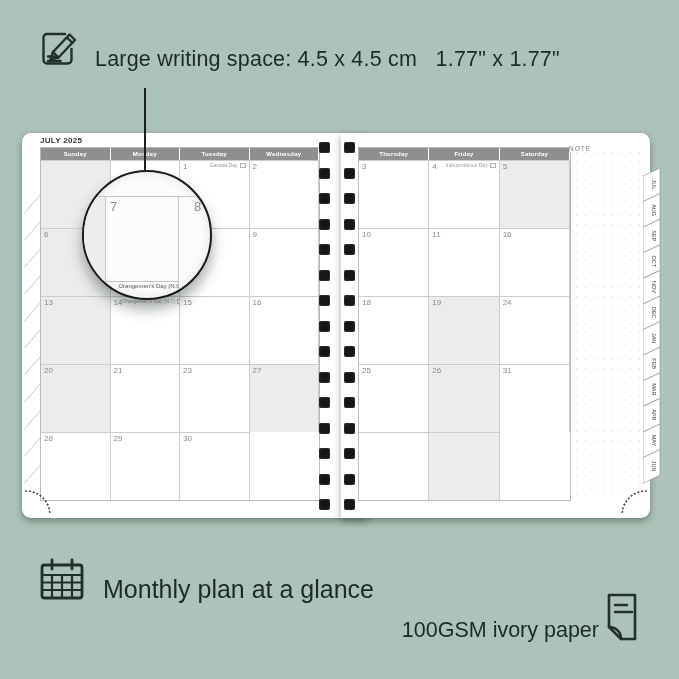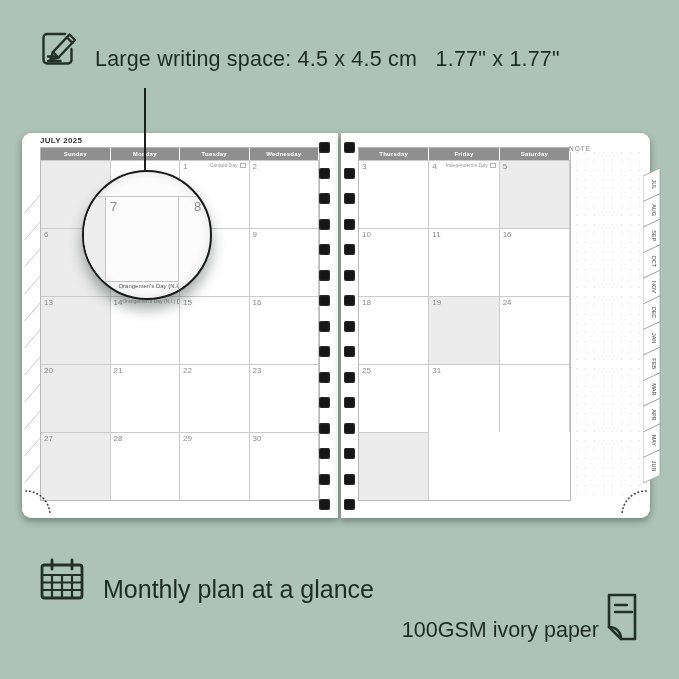--- a/index.html
+++ b/index.html
@@ -16,21 +16,21 @@
   .anno-bl{left:38px;top:556px;gap:17px;}
   .anno-bl .txt{font-size:25px;}
   .anno-br{right:36px;top:591px;}
   .anno-br .txt{font-size:21.5px;}
   .anno svg{display:block;}
   .connector{position:absolute;left:144px;top:88px;width:2px;height:86px;background:#1f1f1f;z-index:4;}
 
   
   .page{position:absolute;top:133px;height:385px;background:#fff;
         box-shadow:0 3px 7px rgba(35,55,45,.45);}
-  .page-left{left:22px;width:316px;border-radius:9px 0 0 9px;}
+  .page-left{left:22px;width:316px;border-radius:9px 0 0 9px;padding-left:30px;}
   .page-right{left:341px;width:309px;border-radius:0 9px 9px 0;}
 
   .month-title{position:absolute;left:18px;top:3px;font-size:8px;font-weight:bold;
                color:#333;letter-spacing:.3px;}
 
   
   .grid{position:absolute;top:14px;display:grid;border:1px solid #b9b9b9;}
   .grid-left{left:18px;width:278px;grid-template-columns:repeat(4,1fr);
              grid-template-rows:12px repeat(5,68px);}
   .grid-right{left:17px;width:211px;grid-template-columns:repeat(3,1fr);
@@ -160,23 +160,20 @@
       <div class="cell">
         <span class="dnum">16</span>
       </div>
       <div class="cell wknd">
         <span class="dnum">20</span>
       </div>
       <div class="cell">
         <span class="dnum">21</span>
       </div>
       <div class="cell">
-        <span class="dnum">22</span>
-      </div>
-      <div class="cell">
         <span class="dnum">23</span>
       </div>
       <div class="cell wknd">
         <span class="dnum">27</span>
       </div>
       <div class="cell">
         <span class="dnum">28</span>
       </div>
       <div class="cell">
         <span class="dnum">29</span>
@@ -252,20 +249,23 @@
         <span class="dnum">18</span>
       </div>
       <div class="cell wknd">
         <span class="dnum">19</span>
       </div>
       <div class="cell">
         <span class="dnum">24</span>
       </div>
       <div class="cell">
         <span class="dnum">25</span>
+      </div>
+      <div class="cell wknd">
+        <span class="dnum">26</span>
       </div>
       <div class="cell">
         <span class="dnum">31</span>
       </div>
       <div class="cell"></div>
       <div class="cell wknd"></div>
     </div>
   <div class="note-area">
     <span class="note-label">NOTE</span>
   </div>

